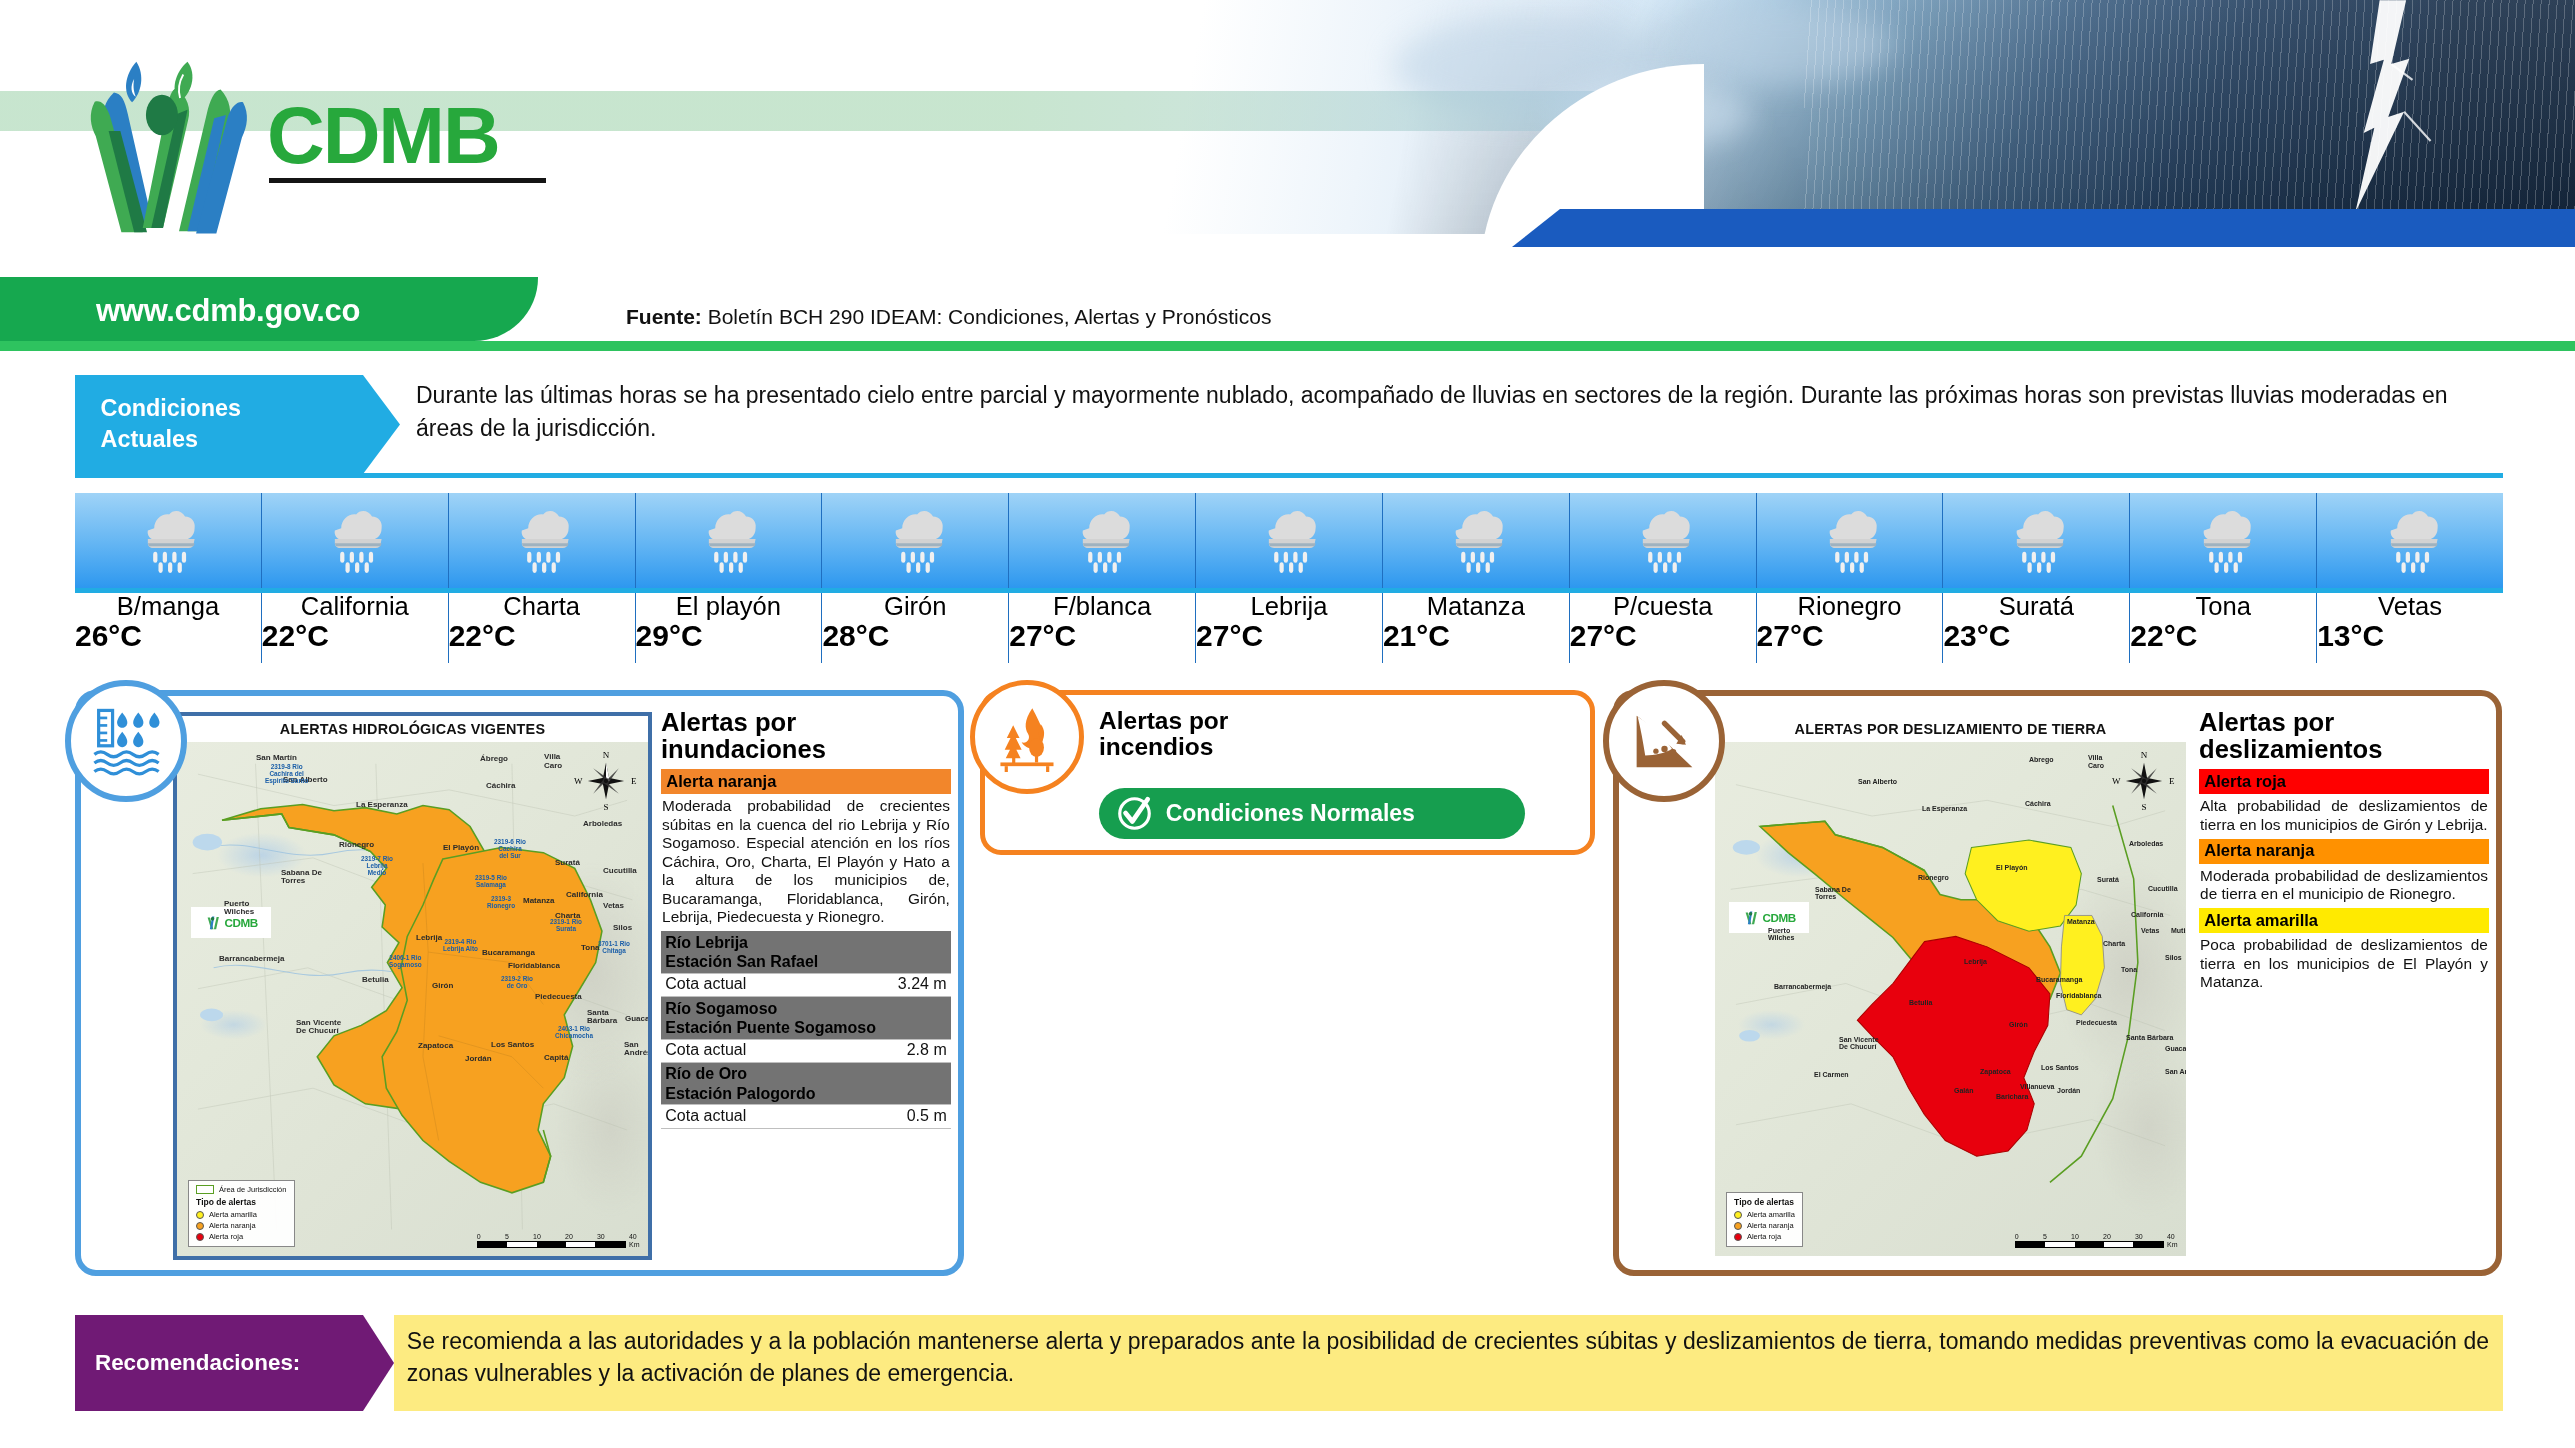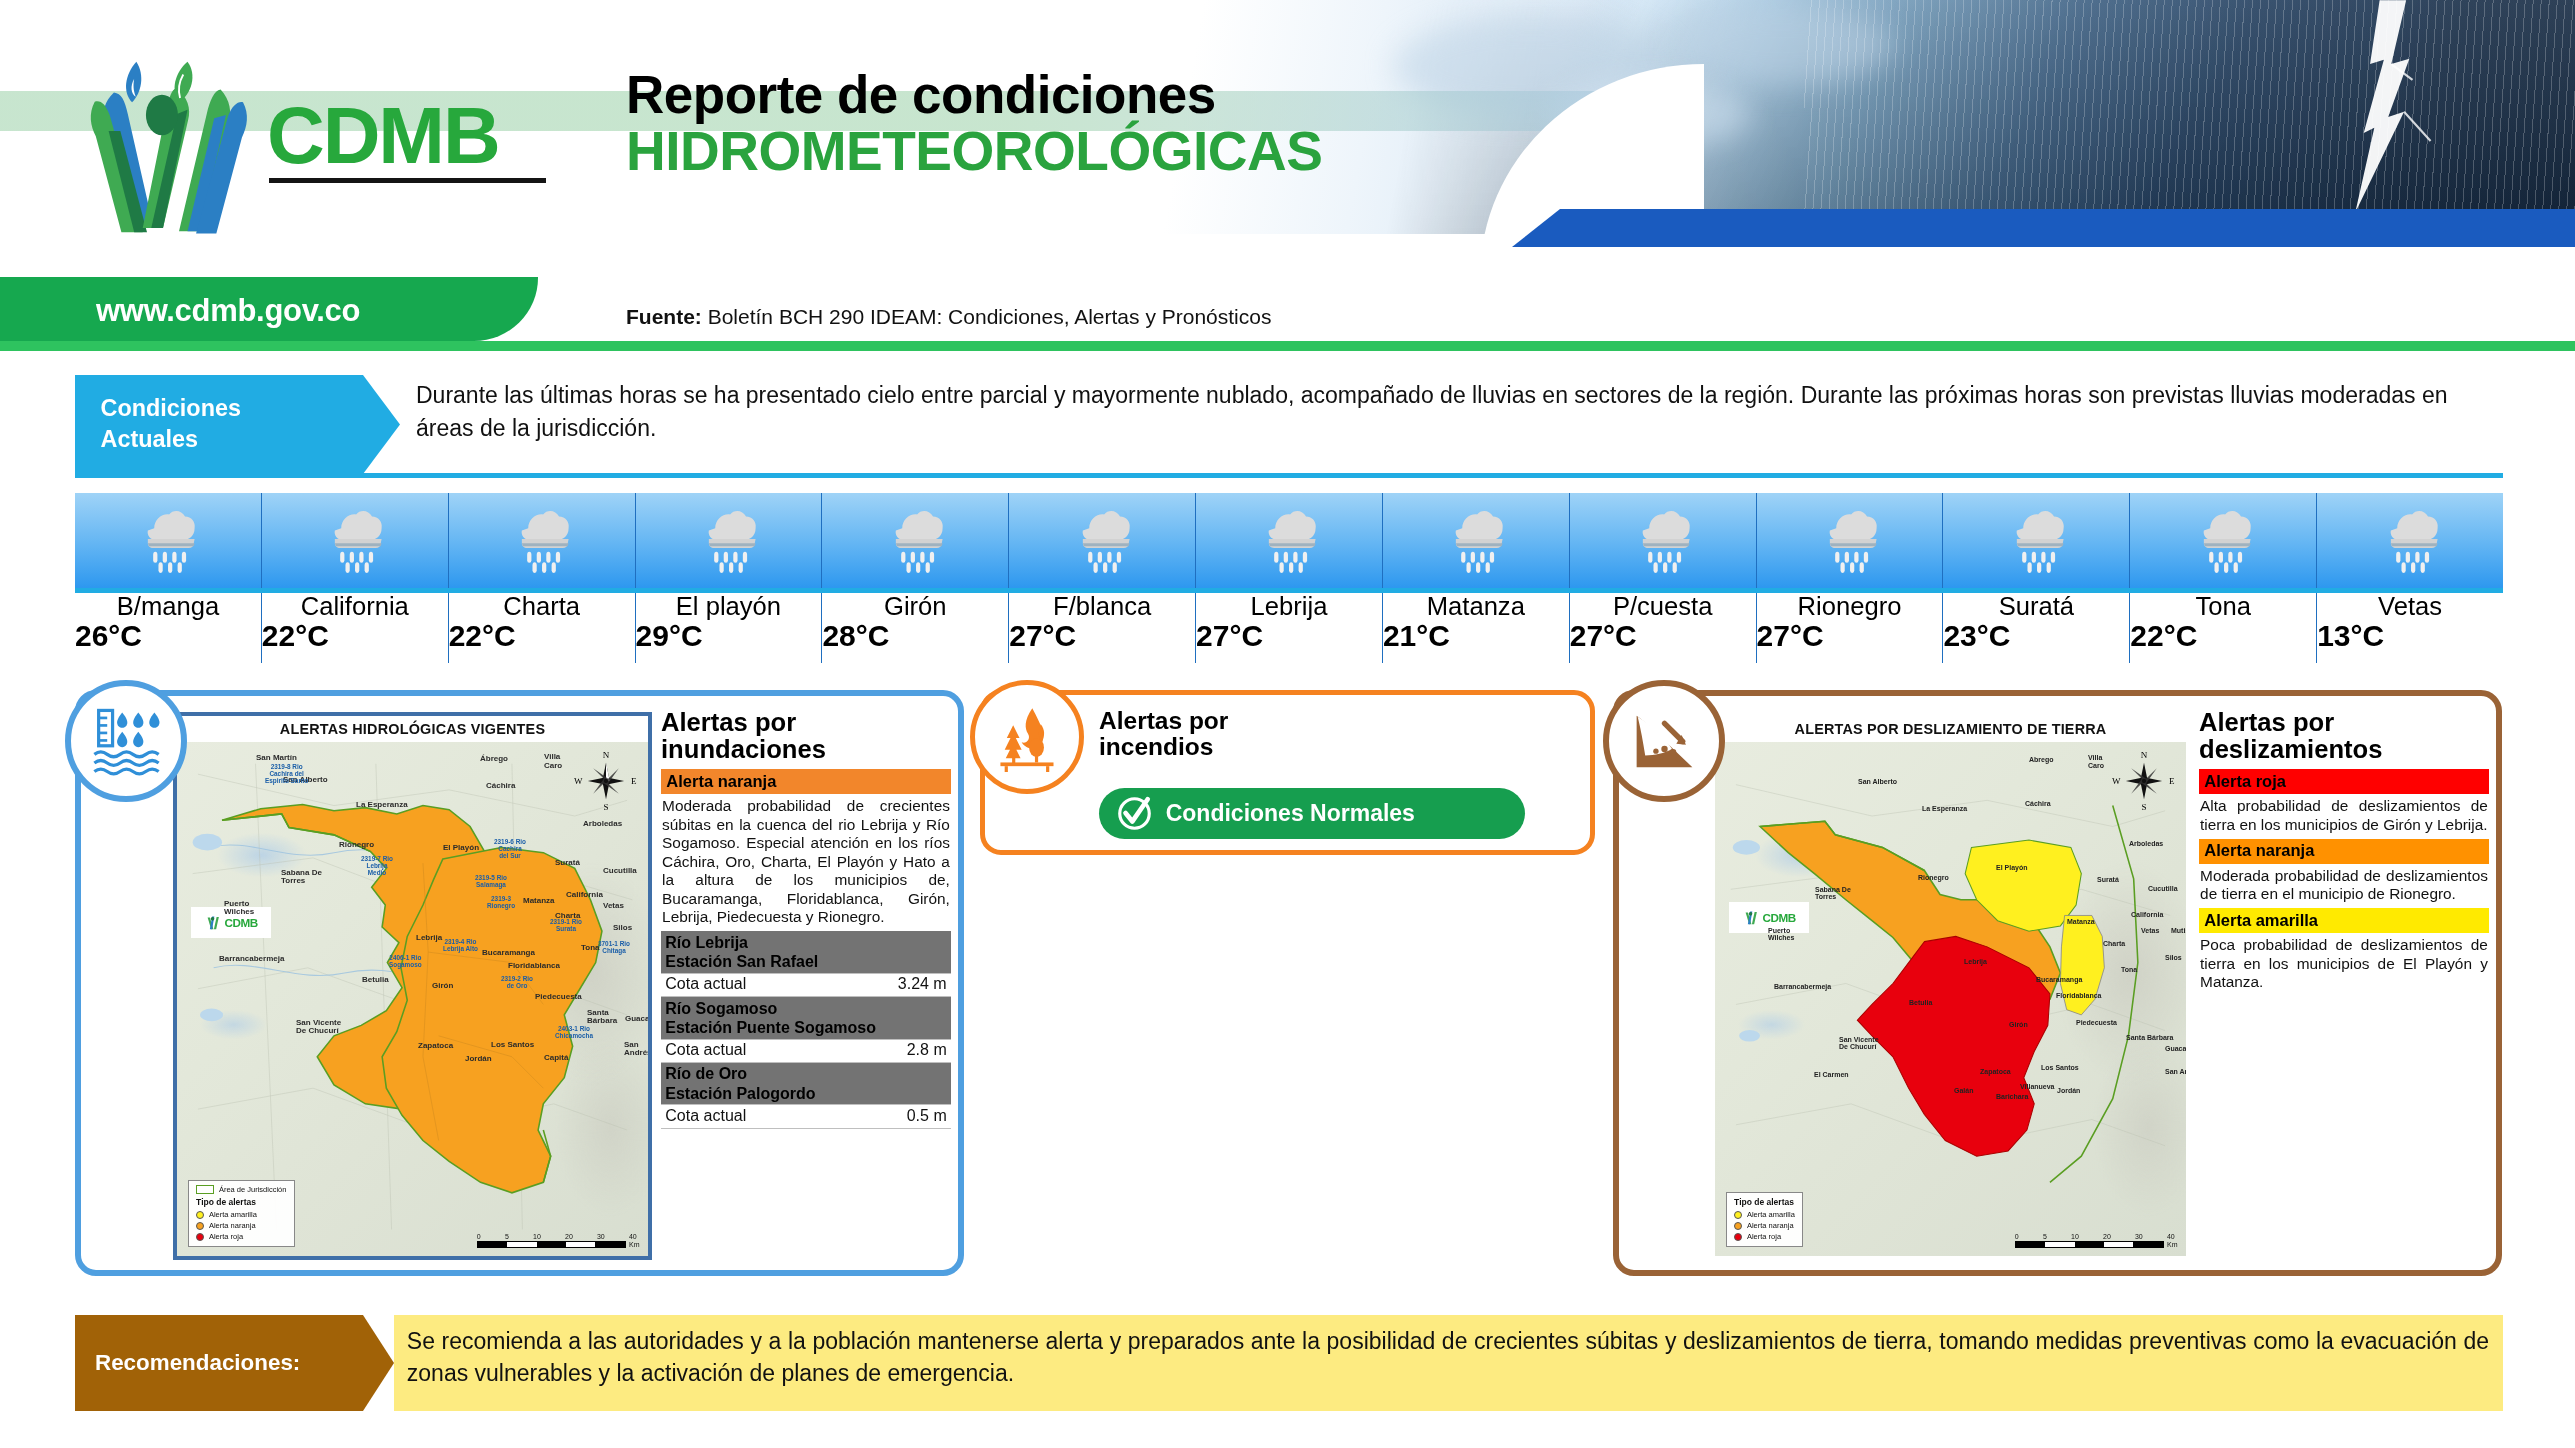--- a/index.html
+++ b/index.html
@@ -221,21 +221,21 @@
     position: absolute; left: 114px; top: 93px; height: 51px; min-width: 426px;
     background: #169e4f; border-radius: 25.6px; display: flex; align-items: center; gap: 11.7px;
     padding: 0 22.4px 0 16px;
   }
   .fire-status .lbl { color: #fff; font-size: 23px; font-weight: bold; white-space: nowrap; }
 
   
   .recom { position: absolute; left: 75px; top: 1315px; width: 2428px; height: 96px; }
   .recom-tab {
     position: absolute; left: 0; top: 0; width: 319px; height: 96px;
-    background: #a16207; clip-path: polygon(0 0, 288px 0, 319px 50%, 288px 100%, 0 100%);
+    background: #701a75; clip-path: polygon(0 0, 288px 0, 319px 50%, 288px 100%, 0 100%);
     color: #ffffff; font-size: 22.4px; font-weight: bold;
     display: flex; align-items: center; padding-left: 20px;
   }
   .recom-body {
     position: absolute; left: 319px; top: 0; width: 2109px; height: 96px;
     background: #fdeb81; padding: 9.6px 14px 0 12.8px;
     font-size: 23px; color: #111; line-height: 1.42; text-align: justify;
   }
 </style>
 </head>
@@ -273,24 +273,20 @@
         <path d="M96 52 C88 66 90 80 99 86 C94 74 94 62 96 52 Z" fill="#ffffff"></path>
         <path d="M196 20 C172 40 164 74 180 96 C204 80 214 44 196 20 Z" fill="#3faa52"></path>
         <path d="M188 44 C180 58 178 74 182 88" stroke="#ffffff" stroke-width="3.5" fill="none"></path>
       </svg>
       <div class="logo-text">
         <div class="logo-cdmb">CDMB</div>
         <div class="logo-rule"></div>
       </div>
     </div>
 
-    <div class="title-block">
-      <div class="title-line1">Reporte de condiciones</div>
-      <div class="title-line2">HIDROMETEOROLÓGICAS</div>
-    </div>
   </div>
 
   <div class="webbar">
     <div class="webbar-green"></div>
     <div class="webbar-url">www.cdmb.gov.co</div>
     <div class="webbar-rule"></div>
   </div>
   <div class="source-text"><b>Fuente:</b> <span>Boletín BCH 290 IDEAM: Condiciones, Alertas y Pronósticos</span></div>
 
   <div class="cond-row">

